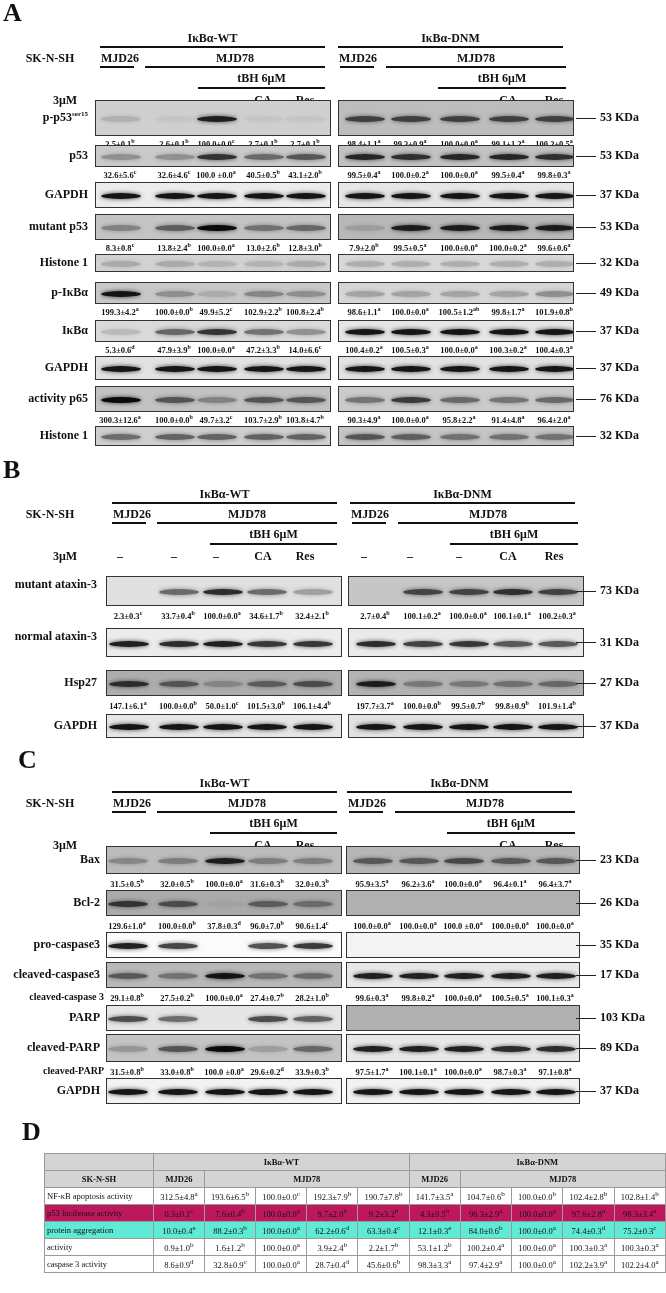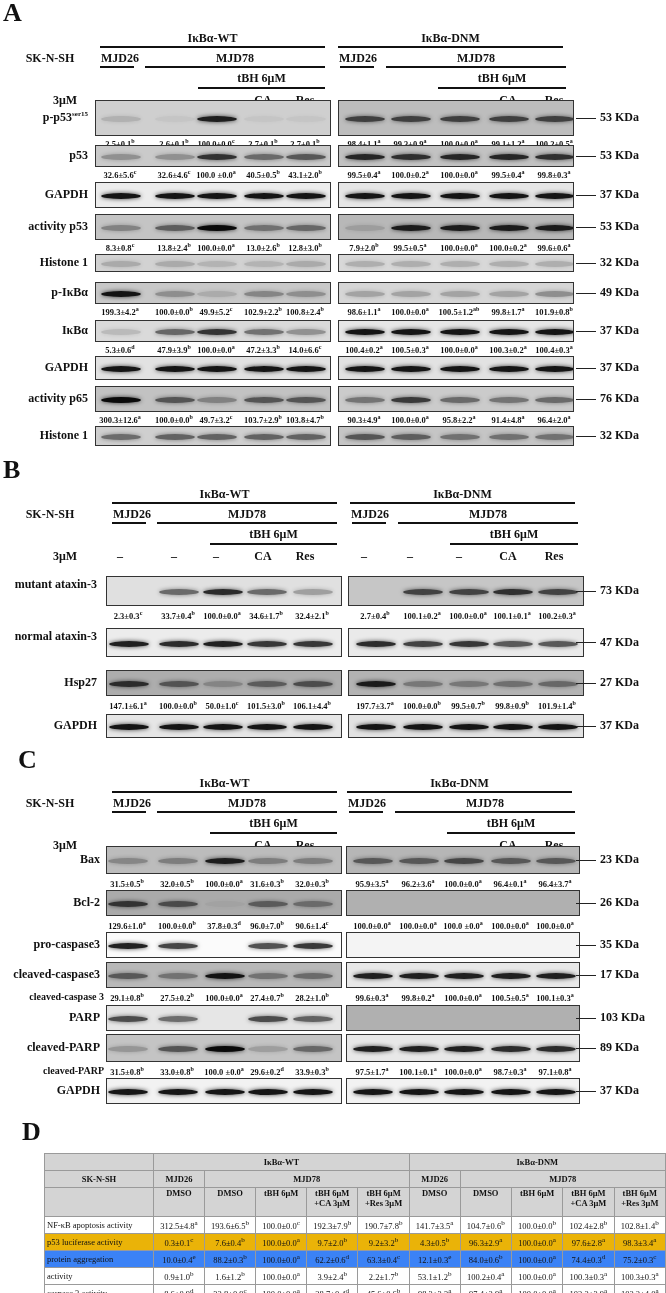--- a/index.html
+++ b/index.html
@@ -125,21 +125,21 @@
       <div class="band" style="left: 190px; width: 40px; top: 10px; height: 6px; background: rgba(10, 10, 10, 0.95); box-shadow: rgba(10, 10, 10, 0.76) 0px 0px 4px;"></div>
     </div>
     <div class="blot" style="left: 338px; top: 182px; width: 236px; height: 26px; background: rgb(230, 230, 230);">
       <div class="band" style="left: 6px; width: 40px; top: 10px; height: 6px; background: rgba(10, 10, 10, 0.95); box-shadow: rgba(10, 10, 10, 0.76) 0px 0px 4px;"></div>
       <div class="band" style="left: 52px; width: 40px; top: 10px; height: 6px; background: rgba(10, 10, 10, 0.95); box-shadow: rgba(10, 10, 10, 0.76) 0px 0px 4px;"></div>
       <div class="band" style="left: 101px; width: 40px; top: 10px; height: 6px; background: rgba(10, 10, 10, 0.95); box-shadow: rgba(10, 10, 10, 0.76) 0px 0px 4px;"></div>
       <div class="band" style="left: 150px; width: 40px; top: 10px; height: 6px; background: rgba(10, 10, 10, 0.95); box-shadow: rgba(10, 10, 10, 0.76) 0px 0px 4px;"></div>
       <div class="band" style="left: 196px; width: 40px; top: 10px; height: 6px; background: rgba(10, 10, 10, 0.95); box-shadow: rgba(10, 10, 10, 0.76) 0px 0px 4px;"></div>
     </div>
     <div class="kda" style="left: 576px; top: 187px;">37 KDa</div>
-    <div class="lbl" style="left: 0px; width: 88px; top: 219px;">activity p53</div>
+    <div class="lbl" style="left: 0px; width: 88px; top: 219px;">mutant p53</div>
     <div class="blot" style="left: 95px; top: 214px; width: 236px; height: 26px; background: rgb(196, 196, 196);">
       <div class="band" style="left: 5px; width: 40px; top: 10px; height: 6px; background: rgba(10, 10, 10, 0.35); box-shadow: rgba(10, 10, 10, 0.28) 0px 0px 4px;"></div>
       <div class="band" style="left: 59px; width: 40px; top: 10px; height: 6px; background: rgba(10, 10, 10, 0.55); box-shadow: rgba(10, 10, 10, 0.44) 0px 0px 4px;"></div>
       <div class="band" style="left: 101px; width: 40px; top: 10px; height: 6px; background: rgb(10, 10, 10); box-shadow: rgba(10, 10, 10, 0.8) 0px 0px 4px;"></div>
       <div class="band" style="left: 148px; width: 40px; top: 10px; height: 6px; background: rgba(10, 10, 10, 0.45); box-shadow: rgba(10, 10, 10, 0.36) 0px 0px 4px;"></div>
       <div class="band" style="left: 190px; width: 40px; top: 10px; height: 6px; background: rgba(10, 10, 10, 0.5); box-shadow: rgba(10, 10, 10, 0.4) 0px 0px 4px;"></div>
     </div>
     <div class="blot" style="left: 338px; top: 214px; width: 236px; height: 26px; background: rgb(184, 184, 184);">
       <div class="band" style="left: 6px; width: 40px; top: 10px; height: 6px; background: rgba(10, 10, 10, 0.15); box-shadow: rgba(10, 10, 10, 0.12) 0px 0px 4px;"></div>
       <div class="band" style="left: 52px; width: 40px; top: 10px; height: 6px; background: rgba(10, 10, 10, 0.9); box-shadow: rgba(10, 10, 10, 0.72) 0px 0px 4px;"></div>
@@ -367,21 +367,21 @@
       <div class="band" style="left: 140px; width: 40px; top: 11.5px; height: 6px; background: rgba(10, 10, 10, 0.8); box-shadow: rgba(10, 10, 10, 0.64) 0px 0px 4px;"></div>
       <div class="band" style="left: 186px; width: 40px; top: 11.5px; height: 6px; background: rgba(10, 10, 10, 0.8); box-shadow: rgba(10, 10, 10, 0.64) 0px 0px 4px;"></div>
     </div>
     <div class="blot" style="left: 348px; top: 628px; width: 236px; height: 29px; background: rgb(234, 234, 234);">
       <div class="band" style="left: 7px; width: 40px; top: 11.5px; height: 6px; background: rgba(10, 10, 10, 0.85); box-shadow: rgba(10, 10, 10, 0.68) 0px 0px 4px;"></div>
       <div class="band" style="left: 54px; width: 40px; top: 11.5px; height: 6px; background: rgba(10, 10, 10, 0.75); box-shadow: rgba(10, 10, 10, 0.6) 0px 0px 4px;"></div>
       <div class="band" style="left: 100px; width: 40px; top: 11.5px; height: 6px; background: rgba(10, 10, 10, 0.8); box-shadow: rgba(10, 10, 10, 0.64) 0px 0px 4px;"></div>
       <div class="band" style="left: 144px; width: 40px; top: 11.5px; height: 6px; background: rgba(10, 10, 10, 0.65); box-shadow: rgba(10, 10, 10, 0.52) 0px 0px 4px;"></div>
       <div class="band" style="left: 189px; width: 40px; top: 11.5px; height: 6px; background: rgba(10, 10, 10, 0.65); box-shadow: rgba(10, 10, 10, 0.52) 0px 0px 4px;"></div>
     </div>
-    <div class="kda" style="left: 576px; top: 634.5px;">47 KDa</div>
+    <div class="kda" style="left: 576px; top: 634.5px;">31 KDa</div>
     <div class="lbl" style="left: 0px; width: 97px; white-space: normal; line-height: 13px; top: 676px;">Hsp27</div>
     <div class="blot" style="left: 106px; top: 670px; width: 236px; height: 26px; background: rgb(173, 173, 173);">
       <div class="band" style="left: 2px; width: 40px; top: 10px; height: 6px; background: rgba(10, 10, 10, 0.8); box-shadow: rgba(10, 10, 10, 0.64) 0px 0px 4px;"></div>
       <div class="band" style="left: 52px; width: 40px; top: 10px; height: 6px; background: rgba(10, 10, 10, 0.55); box-shadow: rgba(10, 10, 10, 0.44) 0px 0px 4px;"></div>
       <div class="band" style="left: 96px; width: 40px; top: 10px; height: 6px; background: rgba(10, 10, 10, 0.25); box-shadow: rgba(10, 10, 10, 0.2) 0px 0px 4px;"></div>
       <div class="band" style="left: 140px; width: 40px; top: 10px; height: 6px; background: rgba(10, 10, 10, 0.5); box-shadow: rgba(10, 10, 10, 0.4) 0px 0px 4px;"></div>
       <div class="band" style="left: 186px; width: 40px; top: 10px; height: 6px; background: rgba(10, 10, 10, 0.6); box-shadow: rgba(10, 10, 10, 0.48) 0px 0px 4px;"></div>
     </div>
     <div class="blot" style="left: 348px; top: 670px; width: 236px; height: 26px; background: rgb(179, 179, 179);">
       <div class="band" style="left: 7px; width: 40px; top: 10px; height: 6px; background: rgba(10, 10, 10, 0.9); box-shadow: rgba(10, 10, 10, 0.72) 0px 0px 4px;"></div>
@@ -610,60 +610,47 @@
           <td colspan="5">IκBα-WT</td>
           <td colspan="5">IκBα-DNM</td>
         </tr>
         <tr class="h">
           <td>SK-N-SH</td>
           <td>MJD26</td>
           <td colspan="4">MJD78</td>
           <td>MJD26</td>
           <td colspan="4">MJD78</td>
         </tr>
-        <tr class="h" style="height: 28px;">
-          <td></td>
-          <td style="vertical-align: top; height: 28px;">DMSO</td>
-          <td style="vertical-align: top; height: 28px;">DMSO</td>
-          <td style="vertical-align: top; height: 28px;">tBH 6μM</td>
-          <td style="vertical-align: top; height: 28px;">tBH 6μM<br>+CA 3μM</td>
-          <td style="vertical-align: top; height: 28px;">tBH 6μM<br>+Res 3μM</td>
-          <td style="vertical-align: top; height: 28px;">DMSO</td>
-          <td style="vertical-align: top; height: 28px;">DMSO</td>
-          <td style="vertical-align: top; height: 28px;">tBH 6μM</td>
-          <td style="vertical-align: top; height: 28px;">tBH 6μM<br>+CA 3μM</td>
-          <td style="vertical-align: top; height: 28px;">tBH 6μM<br>+Res 3μM</td>
-        </tr>
         <tr style="background: rgb(255, 255, 255);">
           <td class="rl">NF-κB apoptosis activity</td>
           <td>312.5±4.8<sup>a</sup></td>
           <td>193.6±6.5<sup>b</sup></td>
           <td>100.0±0.0<sup>c</sup></td>
           <td>192.3±7.9<sup>b</sup></td>
           <td>190.7±7.8<sup>b</sup></td>
           <td>141.7±3.5<sup>a</sup></td>
           <td>104.7±0.6<sup>b</sup></td>
           <td>100.0±0.0<sup>b</sup></td>
           <td>102.4±2.8<sup>b</sup></td>
           <td>102.8±1.4<sup>b</sup></td>
         </tr>
-        <tr style="background: #eab308; padding-left: 12px;">
+        <tr style="background: #be185d; padding-left: 12px;">
           <td class="rl">p53 luciferase activity</td>
           <td>0.3±0.1<sup>c</sup></td>
           <td>7.6±0.4<sup>b</sup></td>
           <td>100.0±0.0<sup>a</sup></td>
           <td>9.7±2.0<sup>b</sup></td>
           <td>9.2±3.2<sup>b</sup></td>
           <td>4.3±0.5<sup>b</sup></td>
           <td>96.3±2.9<sup>a</sup></td>
           <td>100.0±0.0<sup>a</sup></td>
           <td>97.6±2.8<sup>a</sup></td>
           <td>98.3±3.4<sup>a</sup></td>
         </tr>
-        <tr style="background: #3b82f6;">
+        <tr style="background: #5eead4;">
           <td class="rl">protein aggregation</td>
           <td>10.0±0.4<sup>e</sup></td>
           <td>88.2±0.3<sup>b</sup></td>
           <td>100.0±0.0<sup>a</sup></td>
           <td>62.2±0.6<sup>d</sup></td>
           <td>63.3±0.4<sup>c</sup></td>
           <td>12.1±0.3<sup>e</sup></td>
           <td>84.0±0.6<sup>b</sup></td>
           <td>100.0±0.0<sup>a</sup></td>
           <td>74.4±0.3<sup>d</sup></td>

